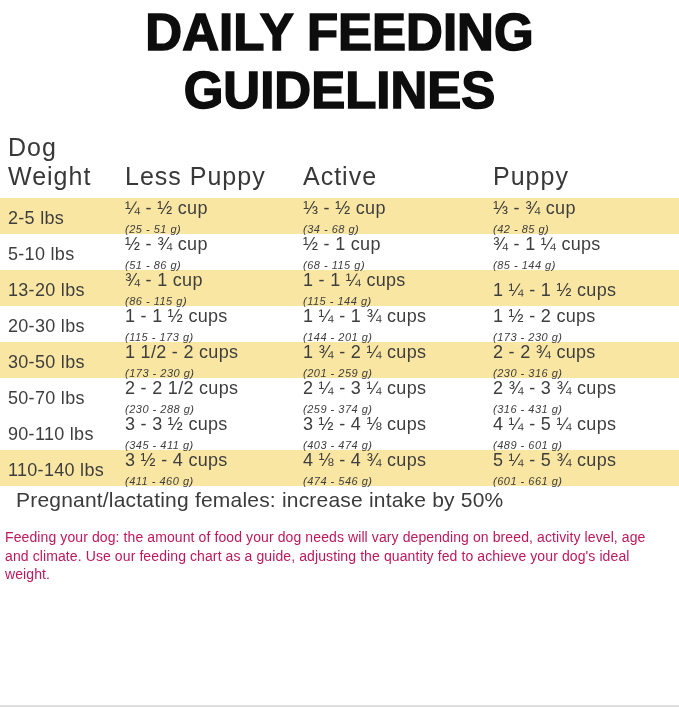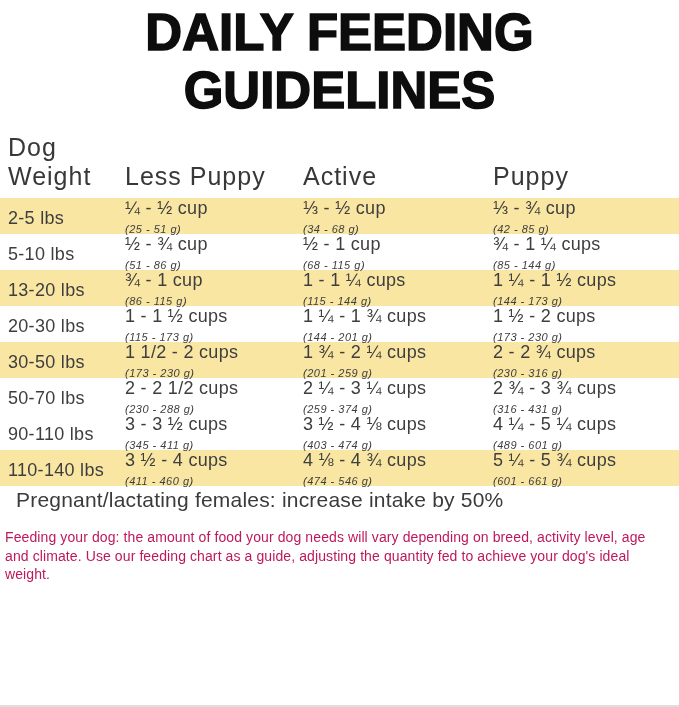--- a/index.html
+++ b/index.html
@@ -108,21 +108,20 @@
     <div class="serving-cell">
       <div class="cups">¾ - 1 cup</div>
       <div class="grams">(86 - 115 g)</div>
     </div>
     <div class="serving-cell">
       <div class="cups">1 - 1 ¼ cups</div>
       <div class="grams">(115 - 144 g)</div>
     </div>
     <div class="serving-cell">
       <div class="cups">1 ¼ - 1 ½ cups</div>
-      <div class="grams">(144 - 173 g)</div>
     </div>
   </div>
 
   <div class="row">
     <div class="weight-cell">20-30 lbs</div>
     <div class="serving-cell">
       <div class="cups">1 - 1 ½ cups</div>
       <div class="grams">(115 - 173 g)</div>
     </div>
     <div class="serving-cell">

